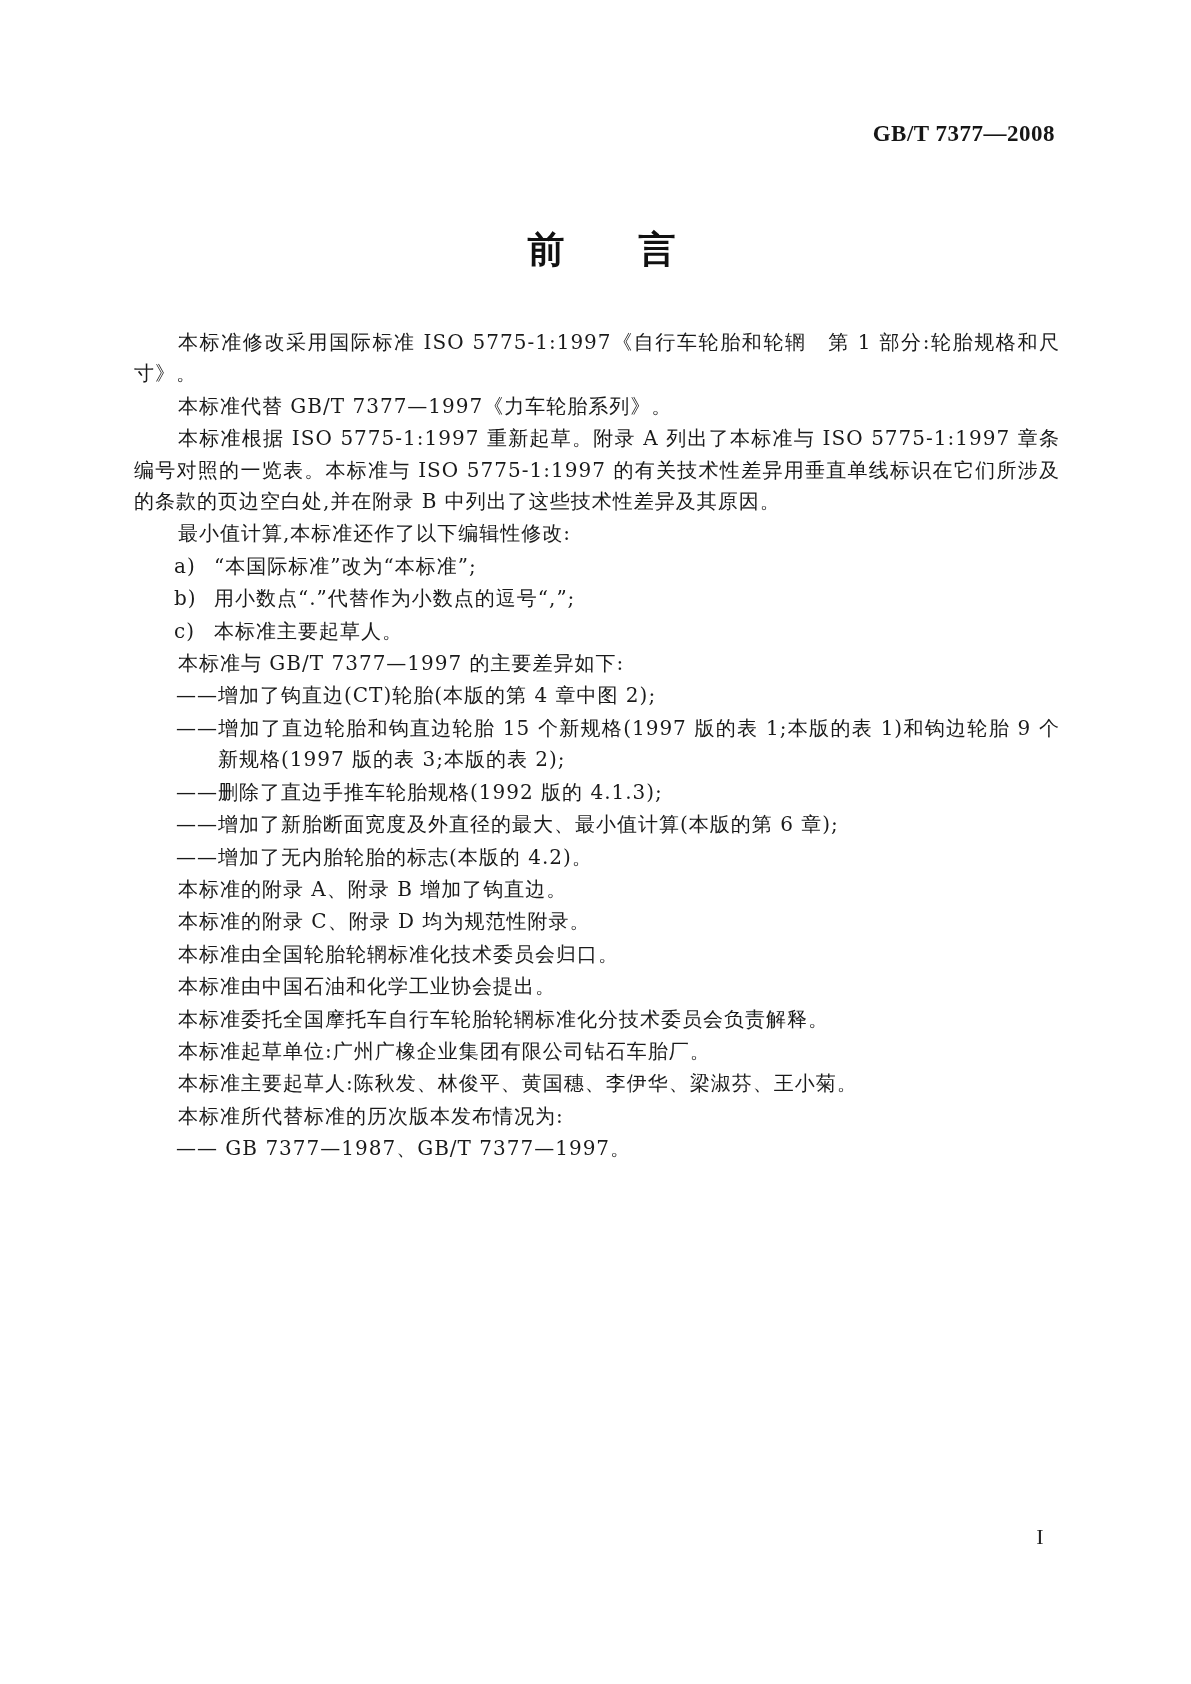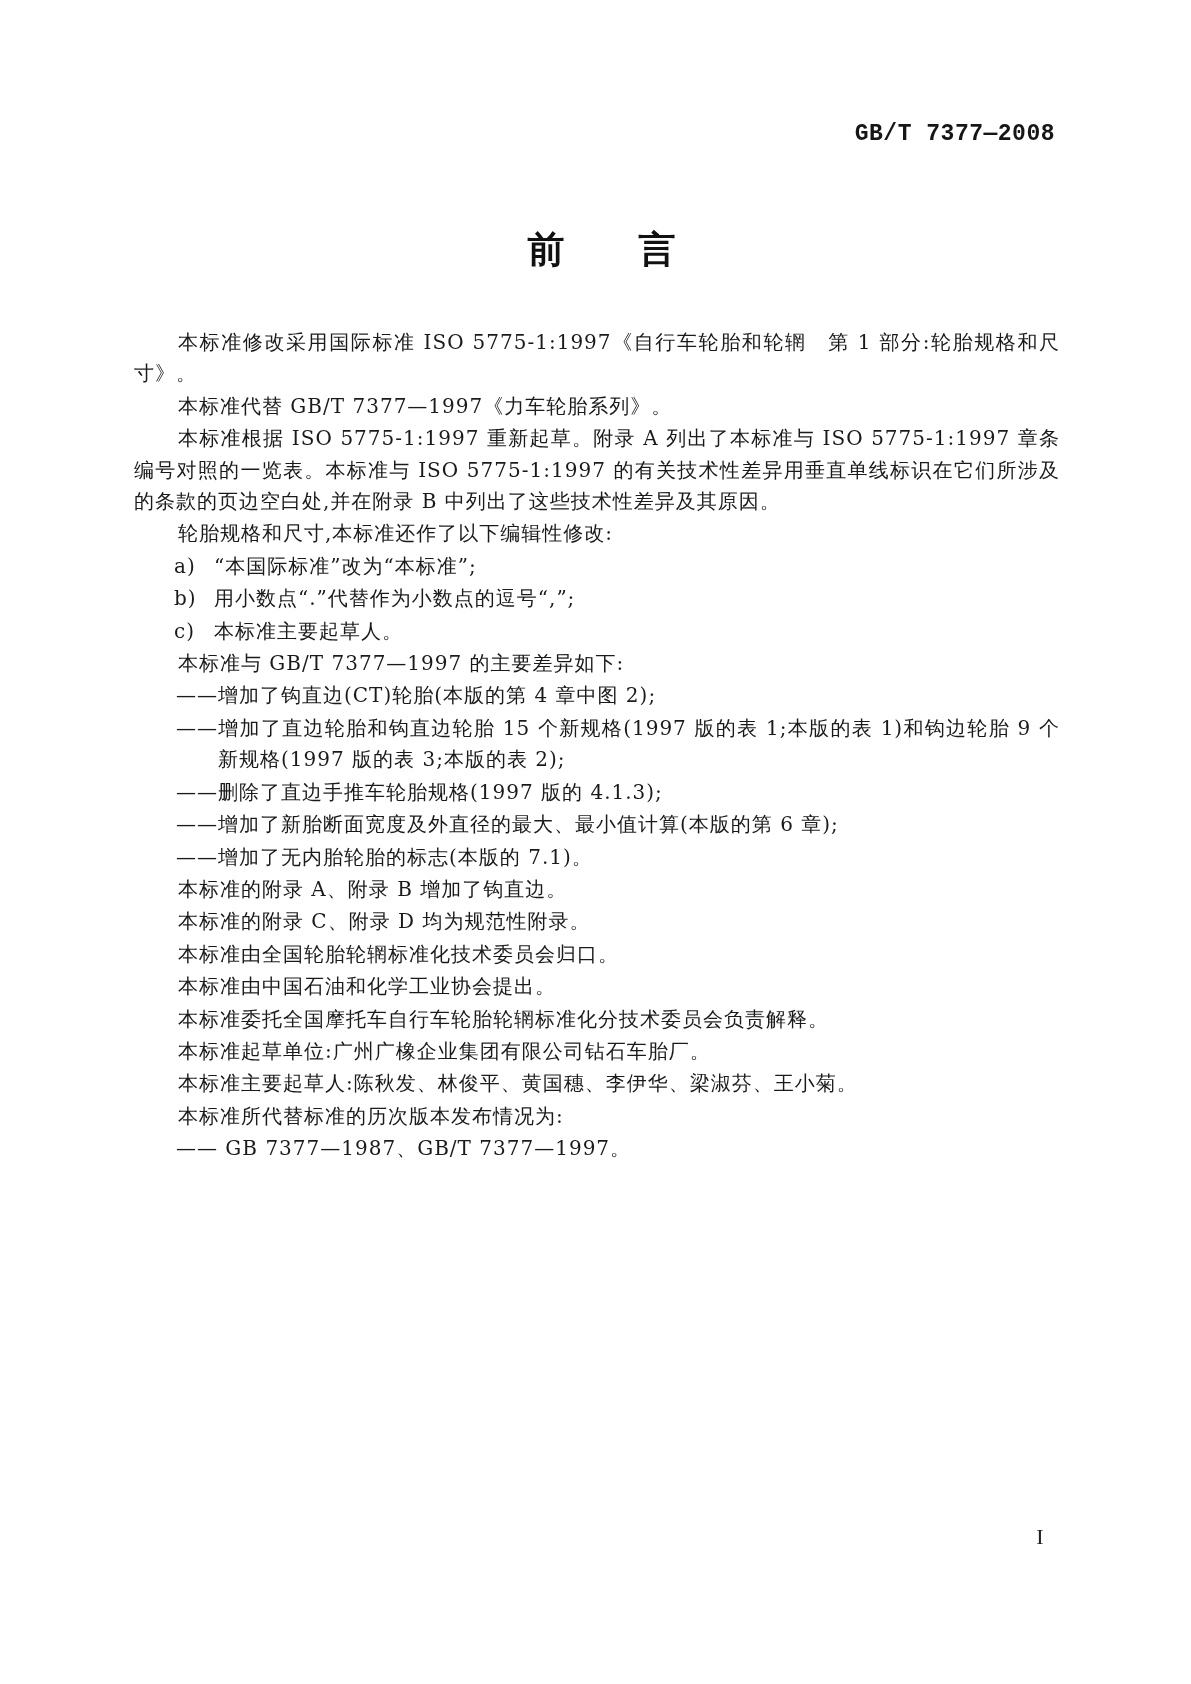--- a/index.html
+++ b/index.html
@@ -16,21 +16,21 @@
     font-family: "DejaVu Serif", "Liberation Serif", serif;
     overflow: hidden;
   }
   .header-code {
     position: absolute;
     top: 121px;
     right: 136px;
     font-size: 23px;
     font-weight: bold;
     letter-spacing: 0.5px;
-    font-family: Liberation Mono, monospace;
+    font-family: Liberation Serif, serif;
     white-space: nowrap;
   }
   .doc-title {
     position: absolute;
     top: 224px;
     left: 0;
     width: 100%;
     margin: 6px;
     text-align: center;
     font-size: 37px;
@@ -89,30 +89,30 @@
 <div class="page">
 
   <div class="header-code">GB/T 7377—2008</div>
 
   <h1 class="doc-title">前　　言</h1>
 
   <div class="foreword-body">
       <p class="indent">本标准修改采用国际标准 ISO 5775-1:1997《自行车轮胎和轮辋　第 1 部分:轮胎规格和尺寸》。</p>
       <p class="indent">本标准代替 GB/T 7377—1997《力车轮胎系列》。</p>
       <p class="indent">本标准根据 ISO 5775-1:1997 重新起草。附录 A 列出了本标准与 ISO 5775-1:1997 章条编号对照的一览表。本标准与 ISO 5775-1:1997 的有关技术性差异用垂直单线标识在它们所涉及的条款的页边空白处,并在附录 B 中列出了这些技术性差异及其原因。</p>
-      <p class="indent">轮胎规格和尺寸,本标准还作了以下编辑性修改:</p>
+      <p class="indent">最小值计算,本标准还作了以下编辑性修改:</p>
       <p class="alpha"><span class="alpha-label">a)</span><span>“本国际标准”改为“本标准”;</span></p>
       <p class="alpha"><span class="alpha-label">b)</span><span>用小数点“.”代替作为小数点的逗号“,”;</span></p>
       <p class="alpha"><span class="alpha-label">c)</span><span>本标准主要起草人。</span></p>
       <p class="indent">本标准与 GB/T 7377—1997 的主要差异如下:</p>
       <p class="dash">——增加了钩直边(CT)轮胎(本版的第 4 章中图 2);</p>
       <p class="dash">——增加了直边轮胎和钩直边轮胎 15 个新规格(1997 版的表 1;本版的表 1)和钩边轮胎 9 个新规格(1997 版的表 3;本版的表 2);</p>
-      <p class="dash">——删除了直边手推车轮胎规格(1997 版的 4.1.3);</p>
+      <p class="dash">——删除了直边手推车轮胎规格(1992 版的 4.1.3);</p>
       <p class="dash">——增加了新胎断面宽度及外直径的最大、最小值计算(本版的第 6 章);</p>
-      <p class="dash">——增加了无内胎轮胎的标志(本版的 7.1)。</p>
+      <p class="dash">——增加了无内胎轮胎的标志(本版的 4.2)。</p>
       <p class="indent">本标准的附录 A、附录 B 增加了钩直边。</p>
       <p class="indent">本标准的附录 C、附录 D 均为规范性附录。</p>
       <p class="indent">本标准由全国轮胎轮辋标准化技术委员会归口。</p>
       <p class="indent">本标准由中国石油和化学工业协会提出。</p>
       <p class="indent">本标准委托全国摩托车自行车轮胎轮辋标准化分技术委员会负责解释。</p>
       <p class="indent">本标准起草单位:广州广橡企业集团有限公司钻石车胎厂。</p>
       <p class="indent">本标准主要起草人:陈秋发、林俊平、黄国穗、李伊华、梁淑芬、王小菊。</p>
       <p class="indent">本标准所代替标准的历次版本发布情况为:</p>
       <p class="dash">—— GB 7377—1987、GB/T 7377—1997。</p>
     </div>

